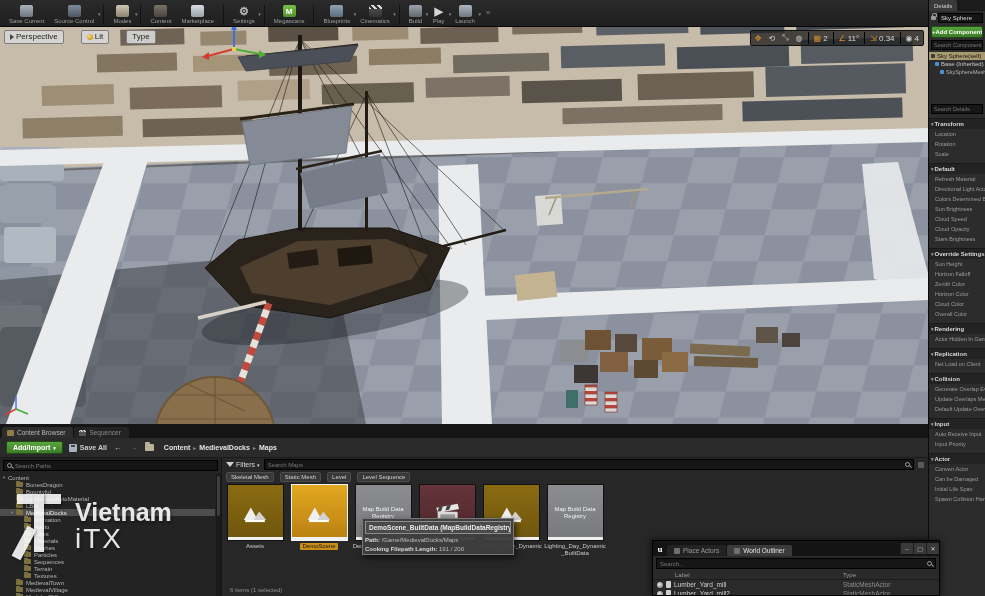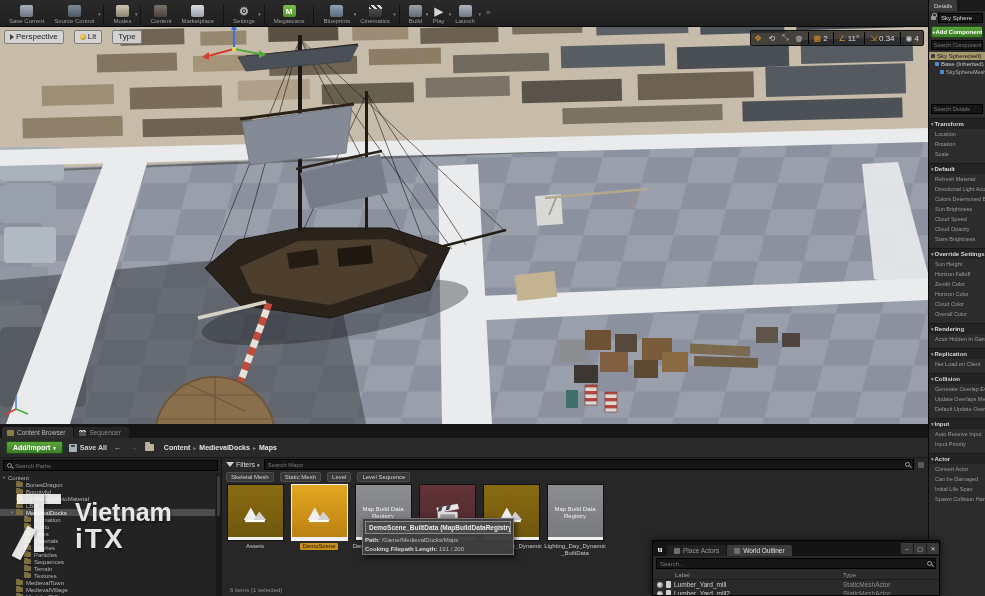--- a/index.html
+++ b/index.html
@@ -24,21 +24,21 @@
   .ticon-cinematics::before{content:"";position:absolute;top:0;left:0;right:0;height:4px;background:repeating-linear-gradient(45deg,#ddd 0 2px,#333 2px 4px)}
   .ticon-build{background:linear-gradient(#9aa2ab,#626a72)}
   .ticon-play{background:none;color:#d5d5d5;font-size:11px}
   .ticon-launch{background:linear-gradient(#aeb6bf,#707881)}
   .tb-sep{width:1px;height:20px;background:#121212;margin:0 4px;align-self:flex-end}
   #tb-overflow{font-size:8px;color:#8a8a8a;align-self:center;margin-left:6px}
 
   
   #viewport{position:absolute;left:0;top:27px;width:928px;height:397px;background:#8f95a1;overflow:hidden}
   #scene{position:absolute;left:0;top:0}
-  .vp-btn-row{position:absolute;top:3px;display:flex;gap:10px;z-index:6}
+  .vp-btn-row{position:absolute;top:3px;display:flex;gap:17px;z-index:6}
   .vp-btn{background:rgba(214,214,214,.92);border:1px solid #7d7d7d;border-radius:2px;color:#1c1c1c;font-size:8px;padding:1px 5px;line-height:10px;display:flex;align-items:center;gap:2px}
   .vp-left{left:4px}
   .vp-dot{width:6px;height:6px;border-radius:50%;background:radial-gradient(circle at 35% 35%,#ffd76a,#b57f1e)}
   .vp-tri{width:0;height:0;border-left:4px solid #444;border-top:3px solid transparent;border-bottom:3px solid transparent}
   .vp-right{right:4px;background:rgba(32,32,32,.78);border:1px solid #111;border-radius:2px;padding:1px 2px;display:flex;align-items:center;gap:3px}
   .vps{font-size:8px;color:#d8d8d8;padding:0 2px;display:flex;align-items:center;gap:2px}
   .vps .ico{font-size:8px;color:#c9c9c9}
   .vps .ico.orange{color:#d98f2b}
   .vp-sep{width:1px;height:12px;background:#000}
 
@@ -146,21 +146,21 @@
 
   
   #watermark{position:absolute;left:15px;top:492px;z-index:80;display:flex;align-items:center;gap:8px;opacity:.88;pointer-events:none}
   #wm-logo{position:relative;width:52px;height:68px;flex:none}
   .wm-bar{position:absolute;background:#fff;box-shadow:1px 1px 3px rgba(0,0,0,.45)}
   .wm-top{left:2px;top:2px;width:44px;height:10px}
   .wm-stem{left:19px;top:2px;width:10px;height:58px}
   .wm-leg{left:4px;top:34px;width:10px;height:34px;transform:rotate(28deg)}
   #wm-text{display:flex;flex-direction:column;line-height:1}
   #wm-line1{color:#fff;font-size:25px;font-weight:bold;text-shadow:1px 2px 3px rgba(0,0,0,.5)}
-  #wm-line2{color:#fff;font-size:28px;font-weight:bold;letter-spacing:2px;text-shadow:1px 2px 3px rgba(0,0,0,.5)}
+  #wm-line2{color:#fff;font-size:28px;font-weight:normal;letter-spacing:2px;text-shadow:1px 2px 3px rgba(0,0,0,.5)}
 </style>
 </head>
 <body>
 
 <div id="toolbar">
   <div id="toolbar-items" style="display:flex;align-items:flex-end">
       <div class="tb-item">
         <div class="ticon ticon-save"></div>
         <div class="tb-label">Save Current</div>
       </div>

